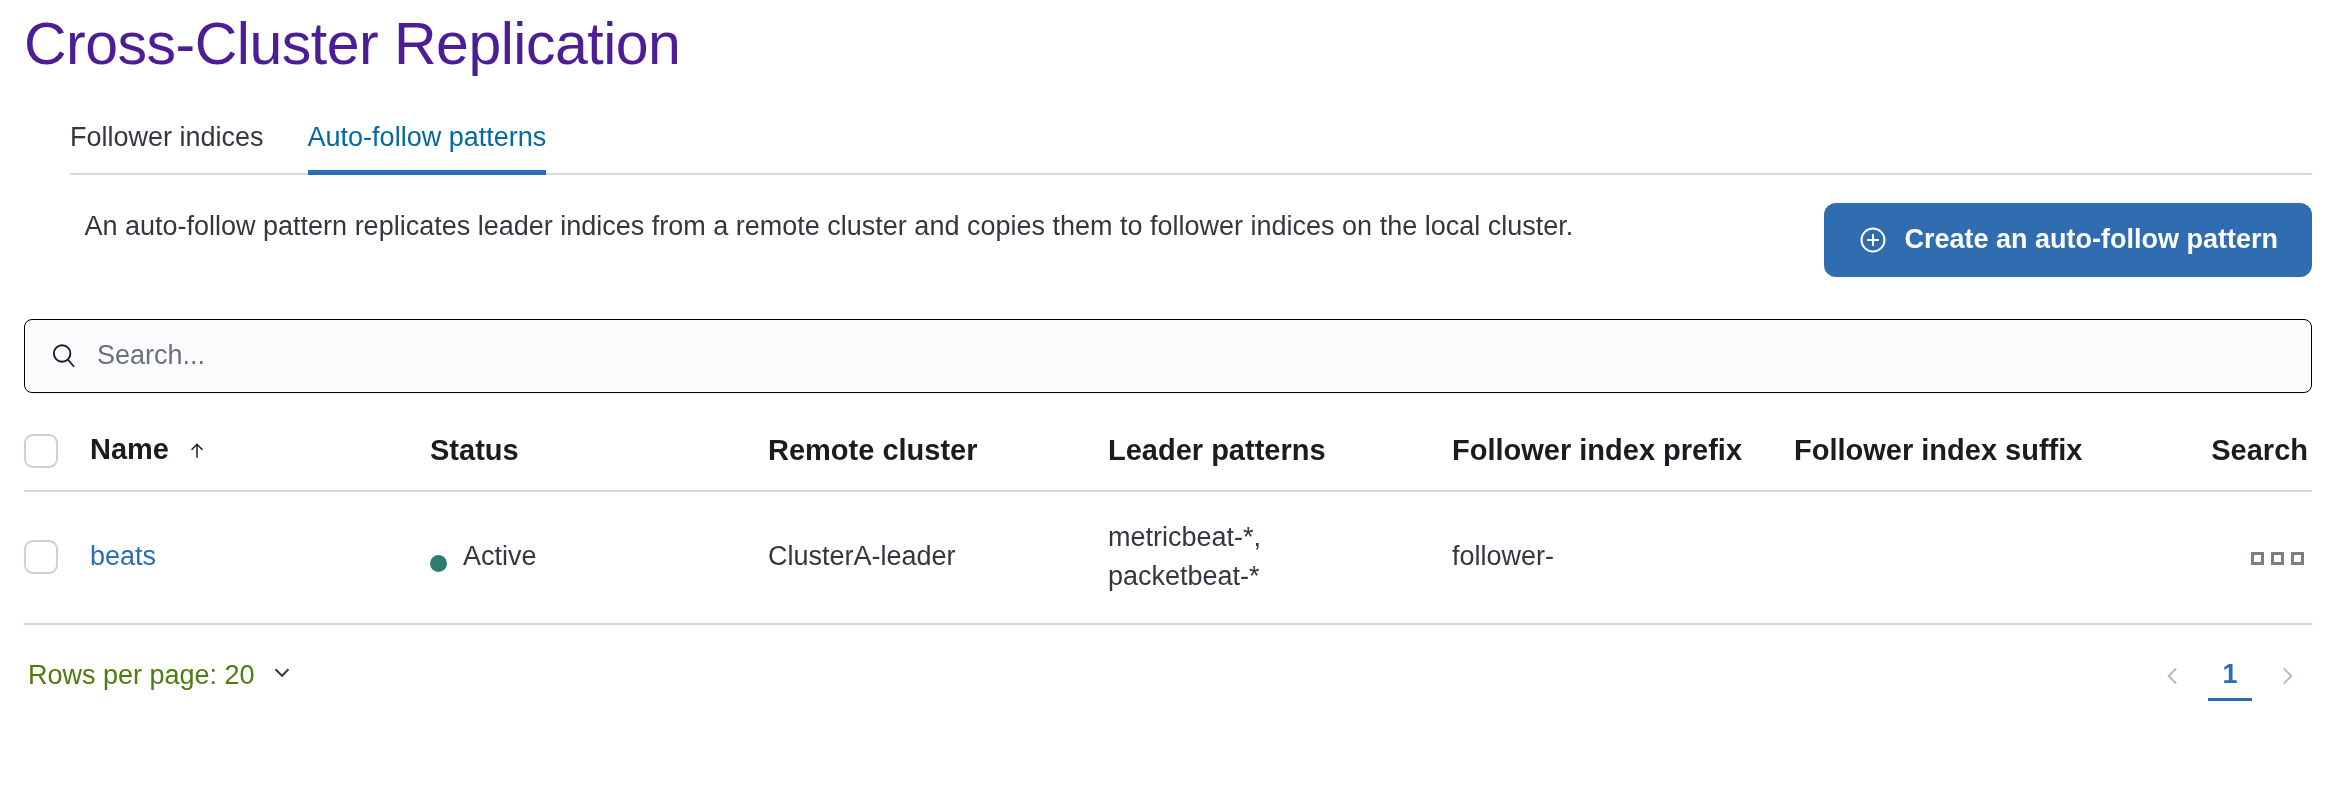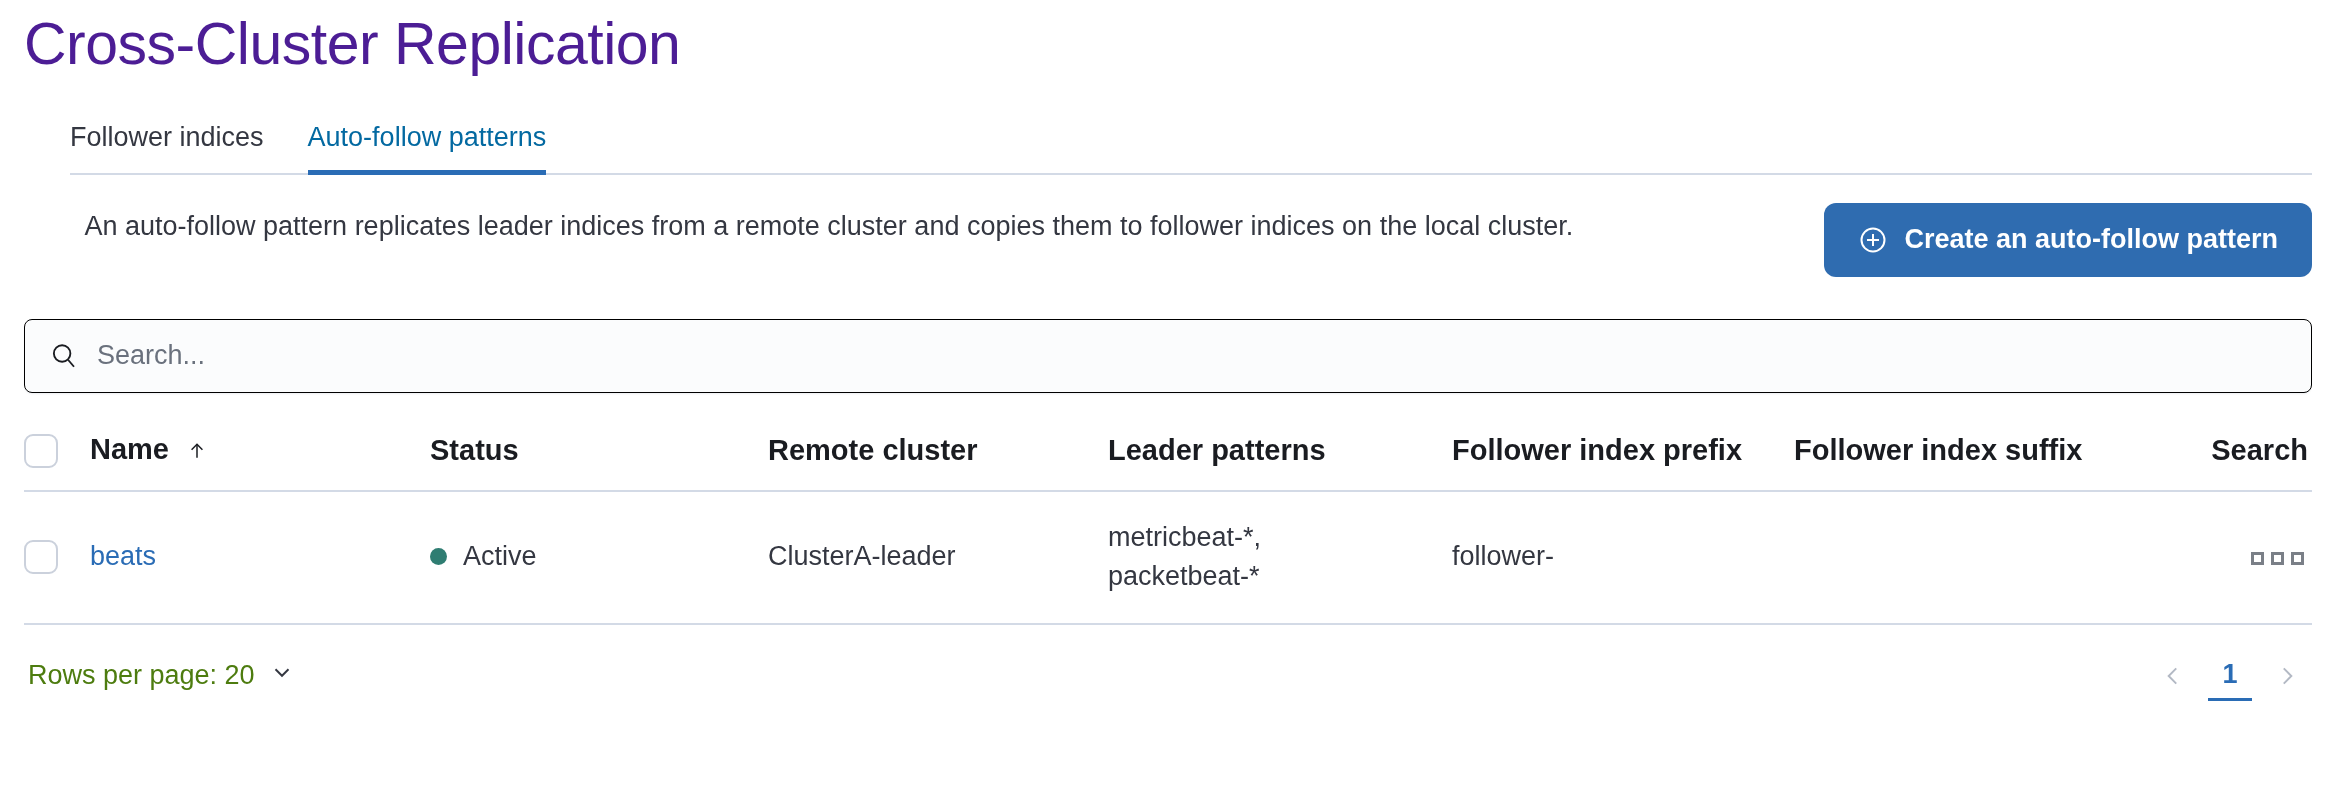--- a/index.html
+++ b/index.html
@@ -176,21 +176,21 @@
     vertical-align: -2px;
   }
   .name-link {
     color: #2a6cb5;
     text-decoration: none;
     font-size: 27px;
     cursor: pointer;
   }
   .status-cell {
     display: flex;
-    align-items: center;
+    align-items: flex-end;
     gap: 16px;
   }
   .status-dot {
     width: 17px; height: 17px;
     border-radius: 50%;
     background: #2f7d72;
     flex: 0 0 auto;
   }
   .leader-lines { line-height: 1.42; }
   .actions-btn {

